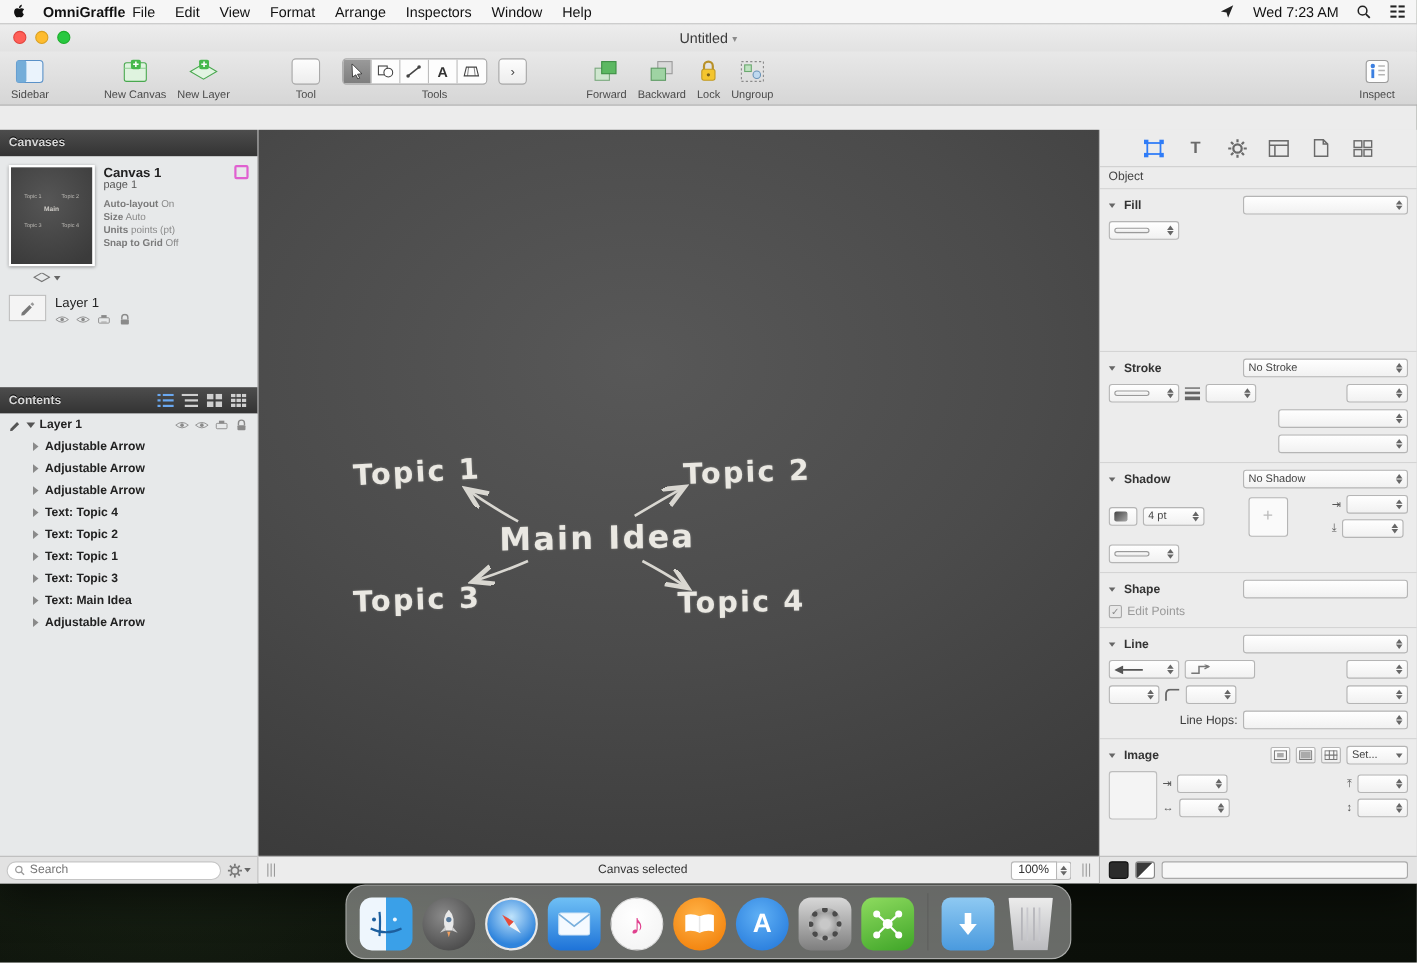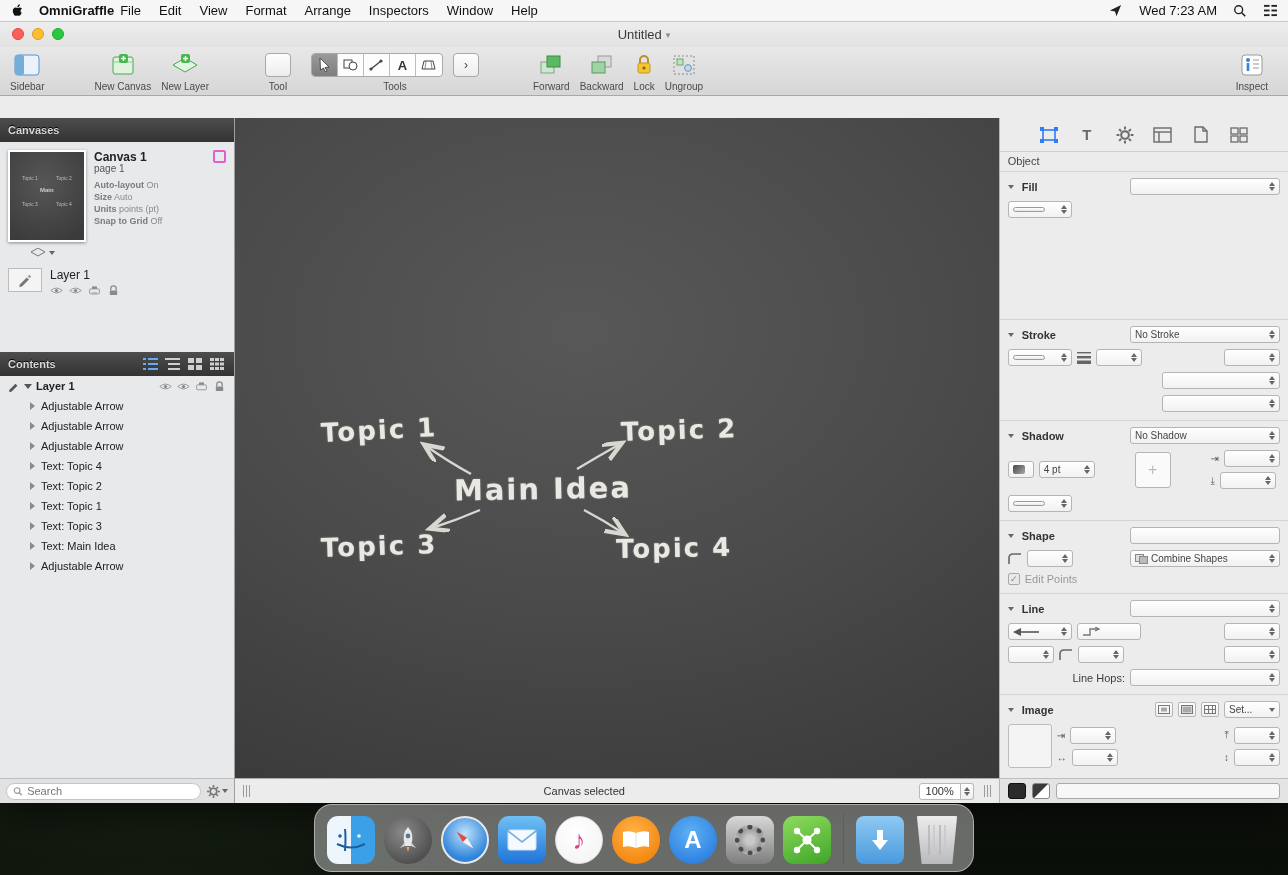--- a/index.html
+++ b/index.html
@@ -74,21 +74,21 @@
   .prop b { color:#7a7a7a; }
   .canvas-icon { width:13px; height:13px; border:2px solid #e060d0; border-radius:2px; }
   .under-thumb { padding:2px 8px 6px 30px; display:flex; align-items:center; gap:3px; color:#666; }
   .layer-row { display:flex; gap:8px; padding:4px 8px 8px; align-items:flex-start; }
   .layer-thumbbox { width:34px; height:24px; background:#f4f4f4; border:1px solid #bdbdbd; display:flex; align-items:center; justify-content:center; }
   .layer-meta { font-size:12px; color:#222; }
   .layer-icons { display:flex; gap:6px; margin-top:3px; }
   .icon12 { width:13px; height:11px; }
 
   .contents-body { flex:1; background:#e7e9ea; overflow:hidden; }
-  .tree-row { height:20px; display:flex; align-items:center; padding:0 8px; font-size:11px; color:#222; }
+  .tree-row { height:20px; display:flex; align-items:center; padding:0 8px; font-size:11px; color:#222;font-weight:bold; }
   .tree-row.layer { font-weight:bold; gap:4px; }
   .tree-row .ticons { margin-left:auto; display:flex; gap:5px; }
   .disc-r { width:0;height:0;border-top:4px solid transparent;border-bottom:4px solid transparent;border-left:5px solid #8a8a8a; margin:0 6px 0 22px; }
   .disc-d { width:0;height:0;border-left:4px solid transparent;border-right:4px solid transparent;border-top:5px solid #555; }
   .sidebar-bottom { height:25px; border-top:1px solid #bdbdbd; background:#e2e2e2;
     display:flex; align-items:center; padding:0 6px; gap:6px; }
   .searchbox { flex:1; height:17px; background:#fff; border:1px solid #c5c5c5; border-radius:9px;
     display:flex; align-items:center; padding:0 6px; gap:4px; }
   .searchbox input { border:none; outline:none; width:100%; font-size:11px; color:#333; background:transparent; font-family:"Liberation Sans",sans-serif;}
   .gearbtn { display:flex; align-items:center; gap:2px; color:#666; font-size:9px; }
@@ -786,44 +786,20 @@
         <div class="sec">
           <div class="srow head">
             <span class="tri-d"></span>
             <span class="sec-title">Shape</span>
             <span class="grow"></span>
             <span class="pp w150">
                 <span class="lbl"></span>
               </span>
           </div>
           <div class="srow">
-            <svg width="14" height="12" viewBox="0 0 14 12">
-              <path d="M1 11 V5 Q1 1 5 1 H13" fill="none" stroke="#666" stroke-width="1.6"></path>
-            </svg>
-            <span class="pp w46">
-                <span class="lbl"></span>
-                <span class="chevs">
-                  <span class="tri-u"></span>
-                  <span class="tri-d"></span>
-                </span>
-              </span>
-            <span class="grow"></span>
-            <span class="pp w150">
-              <svg width="13" height="10" viewBox="0 0 13 10">
-                <rect x="0.5" y="0.5" width="8" height="7" fill="#ddd" stroke="#888"></rect>
-                <rect x="4.5" y="2.5" width="8" height="7" fill="#bbb" stroke="#888"></rect>
-              </svg>
-              <span class="lbl">Combine Shapes</span>
-                <span class="chevs">
-                  <span class="tri-u"></span>
-                  <span class="tri-d"></span>
-                </span>
-            </span>
-          </div>
-          <div class="srow">
             <span class="ckbox">✓</span>
             <span class="gray">Edit Points</span>
           </div>
         </div>
 
         <div class="sec">
           <div class="srow head">
             <span class="tri-d"></span>
             <span class="sec-title">Line</span>
             <span class="grow"></span>

